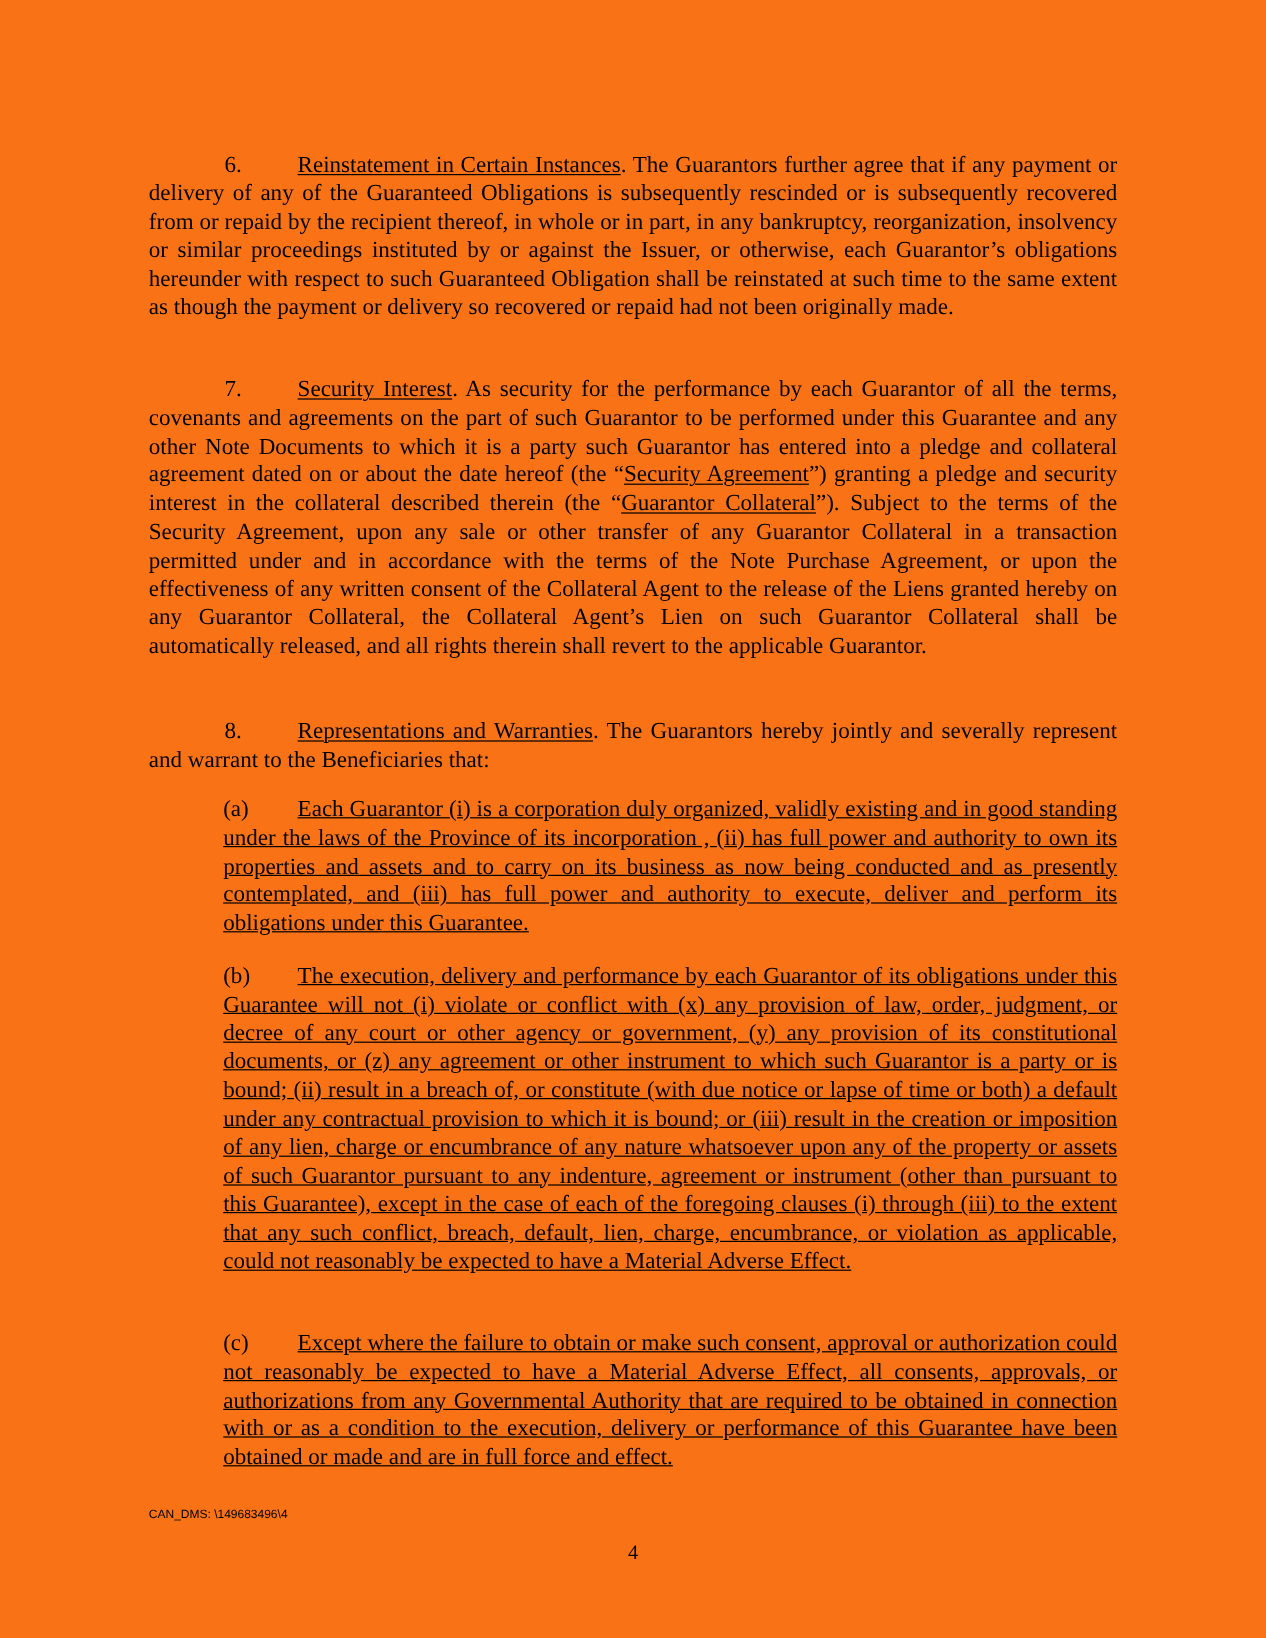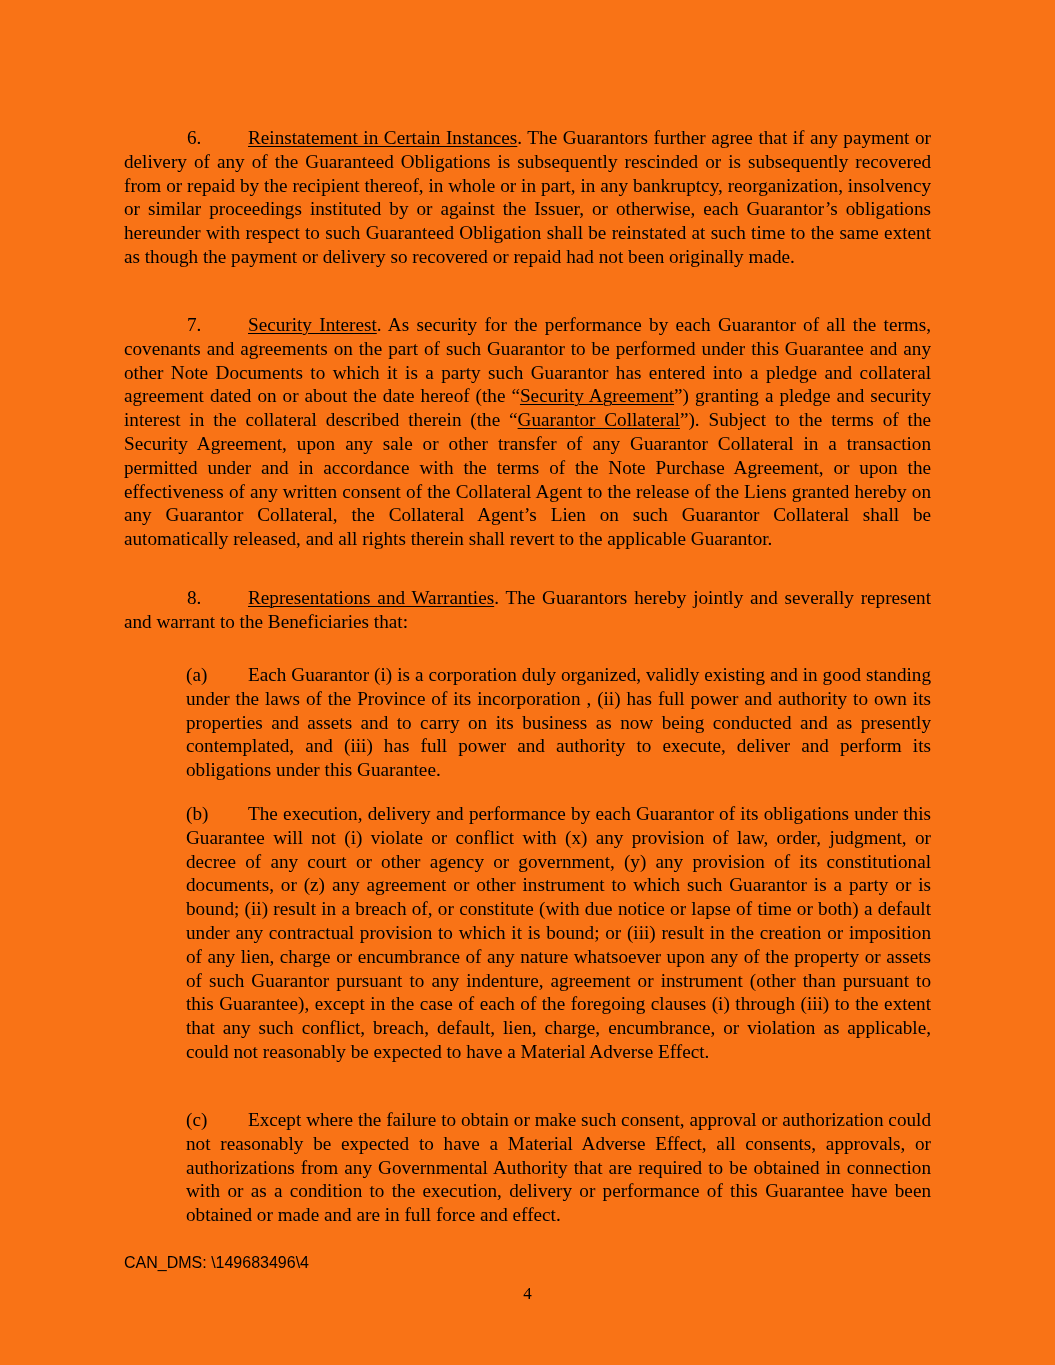--- a/index.html
+++ b/index.html
@@ -8,46 +8,46 @@
       position: absolute; left: 0; top: 0; width: 1055px; height: 1365px;
       background: #f97316; color: #000000;
       font-family: "Liberation Serif", serif; font-size: 19.2px; line-height: 23.8px;
     }
     .para {
       position: absolute; left: 124px; width: 807px;
       text-align: justify; margin: 0;
     }
     .sub {
       position: absolute; left: 186px; width: 745px;
-      text-align: justify; margin: 0;
+      text-align: justify; margin: 0; text-decoration: underline;
     }
     .num { display: inline-block; width: 0; }
     .num-inner { position: relative; left: 63px; }
     .ind { display: inline-block; width: 124px; }
     .sind { display: inline-block; width: 62px; }
     u { text-decoration: underline; text-underline-offset: 2px; text-decoration-thickness: 1px; }
     .footer-id {
       position: absolute; left: 124px; top: 1255px;
-      font-family: "Liberation Sans", sans-serif; font-size: 16px; line-height: 15px;
+      font-family: "Liberation Sans", sans-serif; font-size: 10px; line-height: 15px;
     }
     .page-num {
       position: absolute; left: 0; width: 1055px; top: 1284px; text-align: center;
       font-family: "Liberation Serif", serif; font-size: 17px; line-height: 20px;
     }
   </style>
 </head>
 <body>
 
 <div class="page">
 
   <p class="para" style="top:126px;"><span class="num"><span class="num-inner">6.</span></span><span class="ind"></span><u>Reinstatement in Certain Instances</u><span>.  The Guarantors further agree that if any payment or delivery of any of the Guaranteed Obligations is subsequently rescinded or is subsequently recovered from or repaid by the recipient thereof, in whole or in part, in any bankruptcy, reorganization, insolvency or similar proceedings instituted by or against the Issuer, or otherwise, each Guarantor’s obligations hereunder with respect to such Guaranteed Obligation shall be reinstated at such time to the same extent as though the payment or delivery so recovered or repaid had not been originally made.</span></p>
 
   <p class="para" style="top:313px;"><span class="num"><span class="num-inner">7.</span></span><span class="ind"></span><u>Security Interest</u><span>. As security for the performance by each Guarantor of all the terms, covenants and agreements on the part of such Guarantor to be performed under this Guarantee and any other Note Documents to which it is a party such Guarantor has entered into a pledge and collateral agreement dated on or about the date hereof (the “</span><u>Security Agreement</u><span>”) granting a pledge and security interest in the collateral described therein (the “</span><u>Guarantor Collateral</u><span>”). Subject to the terms of the Security Agreement, upon any sale or other transfer of any Guarantor Collateral in a transaction permitted under and in accordance with the terms of the Note Purchase Agreement, or upon the effectiveness of any written consent of the Collateral Agent to the release of the Liens granted hereby on any Guarantor Collateral, the Collateral Agent’s Lien on such Guarantor Collateral shall be automatically released, and all rights therein shall revert to the applicable Guarantor.</span></p>
 
-  <p class="para" style="top:586px;"><span class="num"><span class="num-inner">8.</span></span><span class="ind"></span><u>Representations and Warranties</u><span>.  The Guarantors hereby jointly and severally represent and warrant to the Beneficiaries that:</span></p>
+  <p class="para" style="top:598px;"><span class="num"><span class="num-inner">8.</span></span><span class="ind"></span><u>Representations and Warranties</u><span>.  The Guarantors hereby jointly and severally represent and warrant to the Beneficiaries that:</span></p>
 
   <p class="sub" style="top:663px;"><span class="num"><span>(a)</span></span><span class="sind"></span><span>Each Guarantor (i) is a corporation duly organized, validly existing and in good standing under the laws of the Province of its incorporation , (ii) has full power and authority to own its properties and assets and to carry on its business as now being conducted and as presently contemplated, and (iii) has full power and authority to execute, deliver and perform its obligations under this Guarantee.</span></p>
 
   <p class="sub" style="top:802px;"><span class="num"><span>(b)</span></span><span class="sind"></span><span>The execution, delivery and performance by each Guarantor of its obligations under this Guarantee will not (i) violate or conflict with (x) any provision of law, order, judgment, or decree of any court or other agency or government,  (y) any provision of its constitutional documents, or (z) any agreement or other instrument to which such Guarantor is a party or is bound; (ii) result in a breach of, or constitute (with due notice or lapse of time or both) a default under any contractual provision to which it is bound; or (iii) result in the creation or imposition of any lien, charge or encumbrance of any nature whatsoever upon any of the property or assets of such Guarantor pursuant to any indenture, agreement or instrument (other than pursuant to this Guarantee), except in the case of each of the foregoing clauses (i) through (iii) to the extent that any such conflict, breach, default, lien, charge, encumbrance, or violation as applicable, could not reasonably be expected to have a Material Adverse Effect.</span></p>
 
   <p class="sub" style="top:1108px;"><span class="num"><span>(c)</span></span><span class="sind"></span><span>Except where the failure to obtain or make such consent, approval or authorization could not reasonably be expected to have a Material Adverse Effect, all consents, approvals, or authorizations from any Governmental Authority that are required to be obtained in connection with or as a condition to the execution, delivery or performance of this Guarantee have been obtained or made and are in full force and effect.</span></p>
 
   <div class="footer-id">CAN_DMS: \149683496\4</div>
   <div class="page-num">4</div>
 </div>

